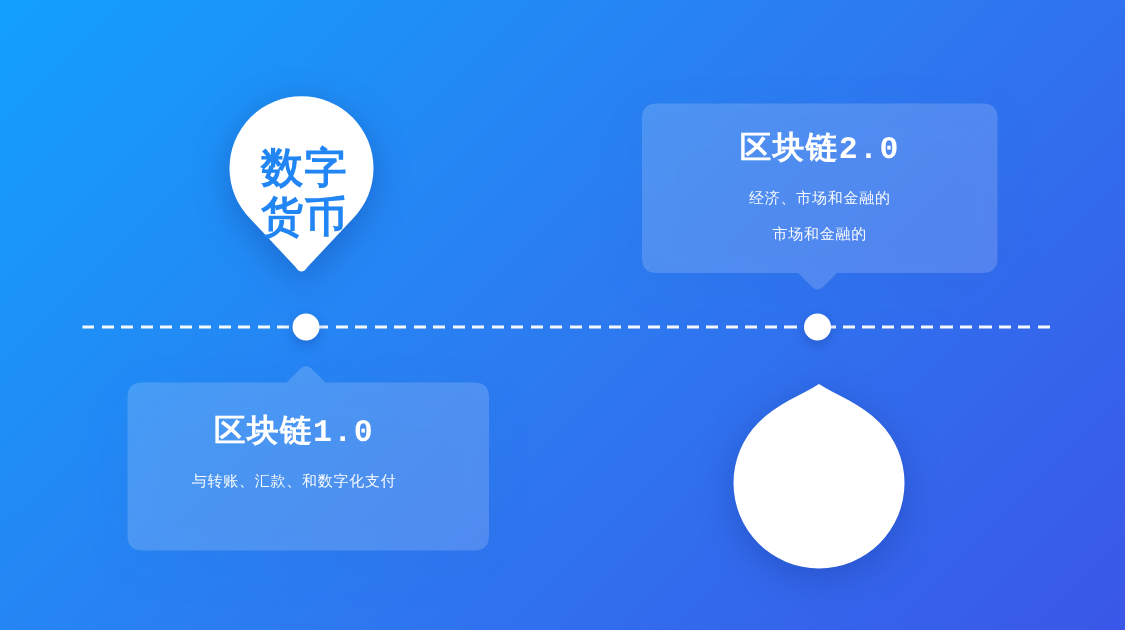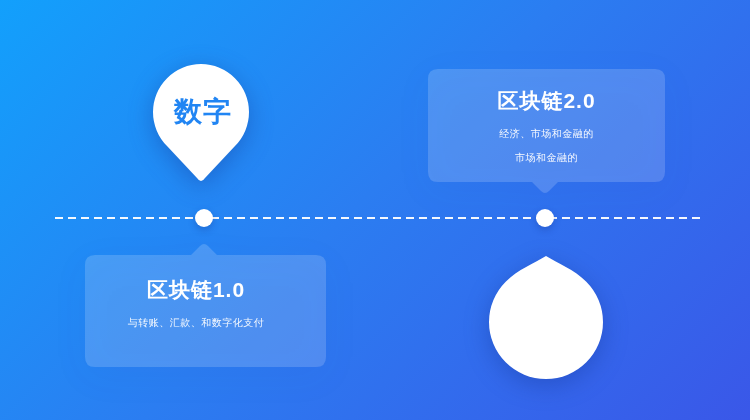--- a/index.html
+++ b/index.html
@@ -28,21 +28,21 @@
   .shapes{position:absolute;left:0;top:0;width:750px;height:420px;display:block;}
   .shape-white{fill:var(--white);filter:drop-shadow(0 6px 12px rgba(20,55,150,.40));}
   .bubble{fill:var(--bubble);filter:drop-shadow(0 9px 18px rgba(25,60,160,.22));}
   
   .shape-label{
     position:absolute;text-align:center;color:var(--accent);
     font-weight:bold;font-size:28px;letter-spacing:1px;
   }
   .pin-label{left:155px;top:79px;width:96px;line-height:33px;margin-top:16px;}
   .drop-label{left:491px;top:291px;width:110px;line-height:31px;}
-  .callout-text{position:absolute;text-align:center;color:var(--white);}
+  .callout-text{position:absolute;text-align:center;color:var(--white);font-family:Liberation Mono, monospace;}
   .callout-top{left:428px;top:69px;width:237px;padding-top:19px;}
   .callout-bottom{left:85px;top:255px;width:222px;padding-top:22px;}
   .callout-title{font-size:21px;font-weight:bold;line-height:26px;letter-spacing:1px;}
   .callout-desc{margin-top:8px;font-size:10px;line-height:24px;color:rgba(255,255,255,.96);letter-spacing:.5px;}
 </style>
 </head>
 <body>
 
 <div class="stage">
 
@@ -57,20 +57,21 @@
     <path class="shape-white" d="M167,146 A48,48 0 1 1 235,146 L205,178 Q201,184 197,178 Z"></path>
 
     <path class="shape-white" d="M546,256 C557,263 574.5,269.5 586.3,281.7 A57,57 0 1 1 505.7,281.7 C517.5,269.5 535,263 546,256 Z"></path>
   </svg>
 
   <div class="timeline-dot dot1"></div>
   <div class="timeline-dot dot2"></div>
 
   <div class="shape-label pin-label">
     <div>数字</div>
+    <div>货币</div>
   </div>
 
   <div class="callout-text callout-top">
     <div class="callout-title">区块链2.0</div>
     <div class="callout-desc">
       <div>经济、市场和金融的</div>
       <div>市场和金融的</div>
     </div>
   </div>
 

